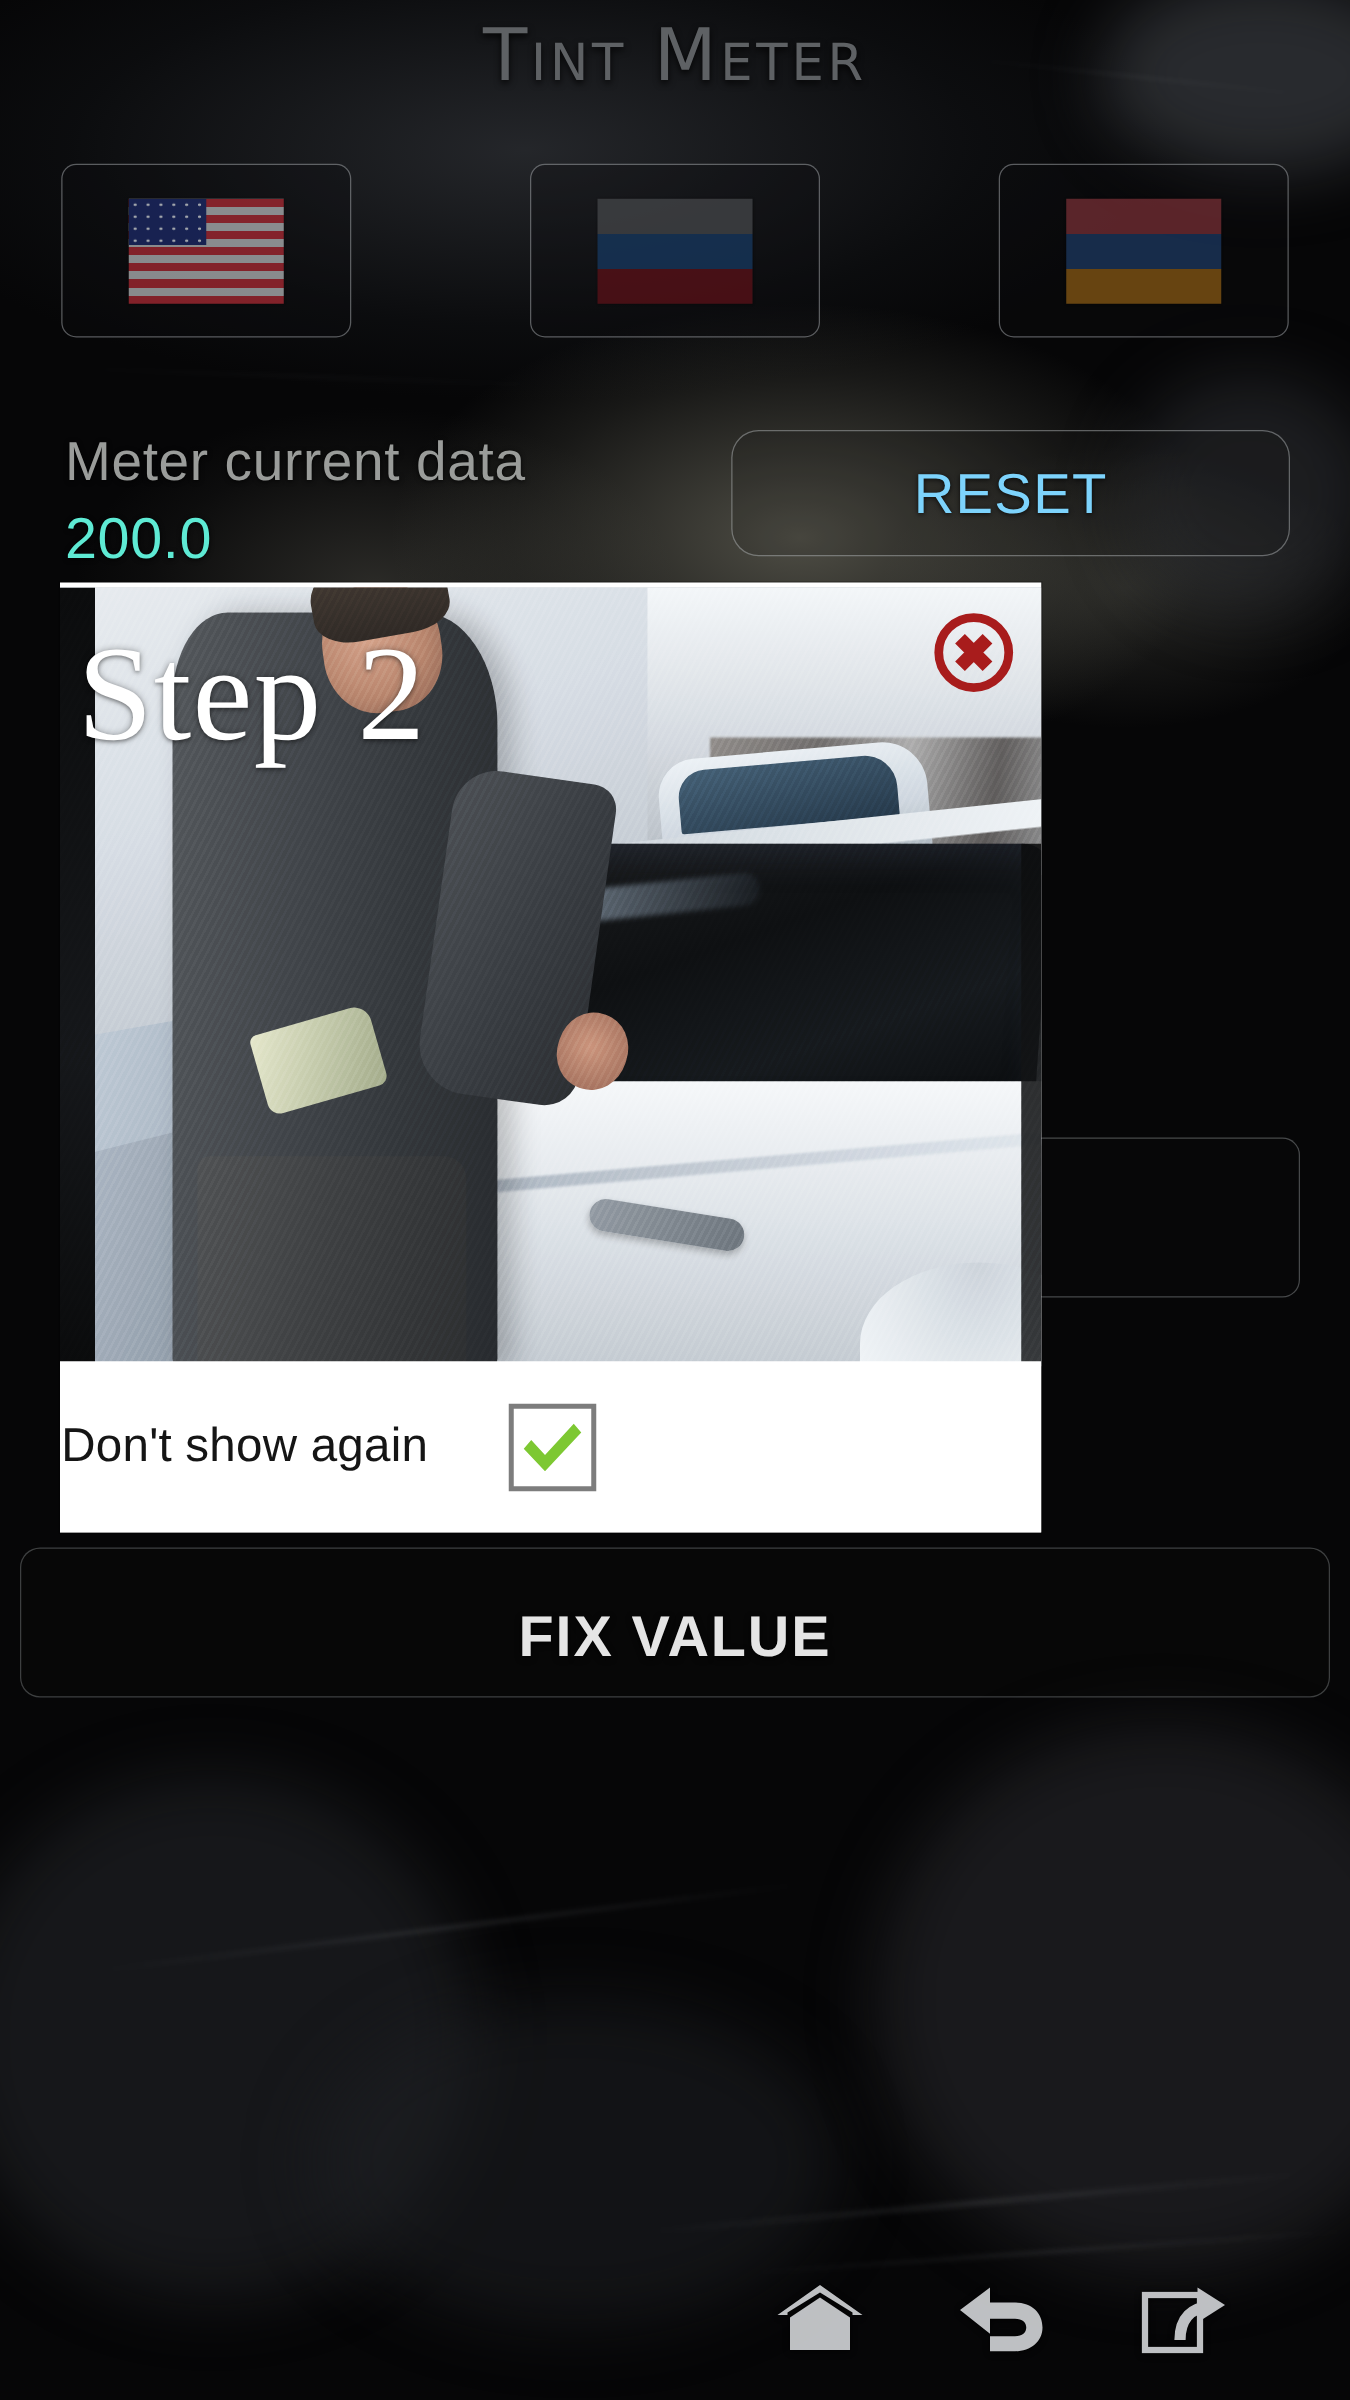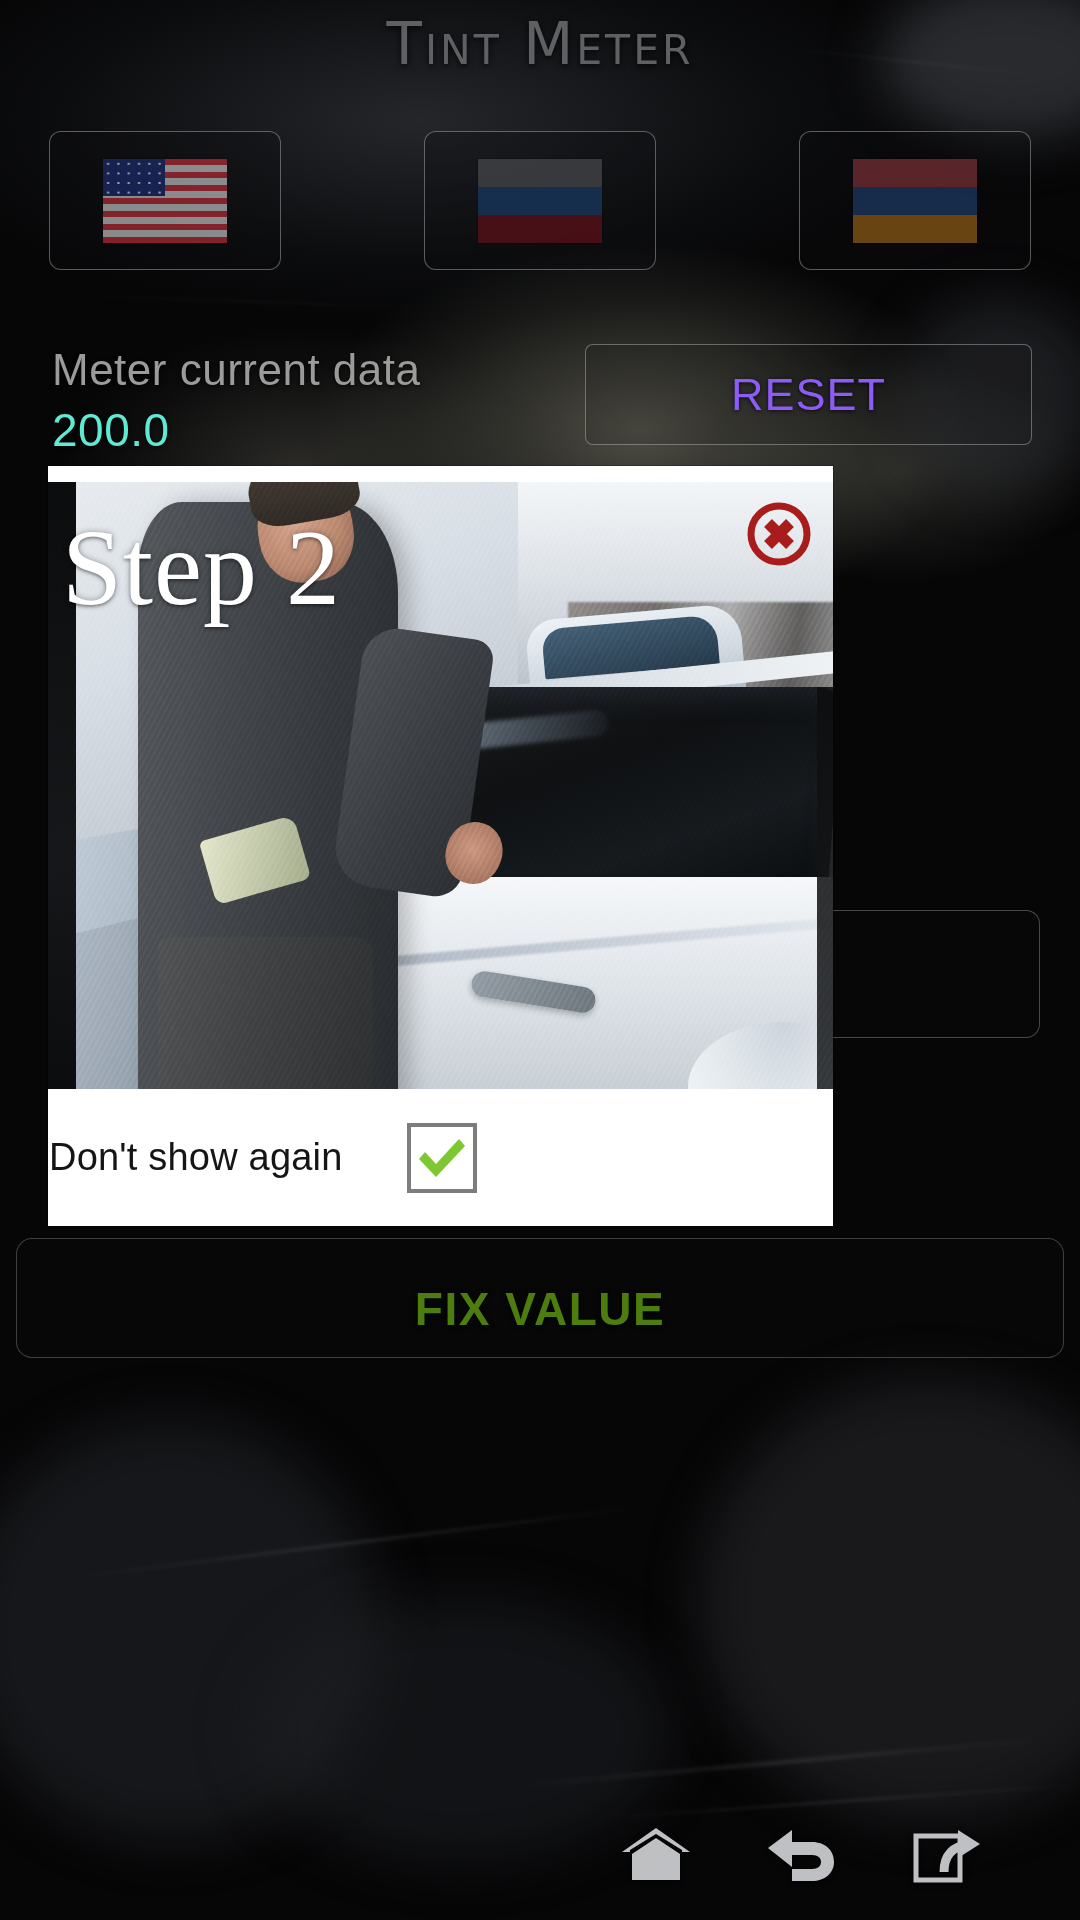--- a/index.html
+++ b/index.html
@@ -149,23 +149,23 @@
     letter-spacing: 0.5px;
     text-shadow: 0 1px 4px rgba(0,0,0,0.8);
   }
   .reset-btn {
     position: absolute;
     left: 585px;
     top: 344px;
     width: 447px;
     height: 101px;
     border: 1px solid rgba(190,195,198,0.45);
-    border-radius: 8px;
+    border-radius: 22px;
     background: rgba(20,21,19,0.14);
-    color: #8b5cf6;
+    color: #7dd3fc;
     font-size: 45px;
     letter-spacing: 1px;
     display: flex;
     align-items: center;
     justify-content: center;
     box-sizing: border-box;
     text-shadow: 0 1px 4px rgba(0,0,0,0.75);
   }
 
   
@@ -192,21 +192,21 @@
     box-sizing: border-box;
   }
 
   
   .fix-value {
     position: absolute;
     left: 0;
     top: 1282px;
     width: 1080px;
     text-align: center;
-    color: #4d7c0f;
+    color: #e5e5e5;
     font-size: 46px;
     font-weight: bold;
     letter-spacing: 1.5px;
     text-shadow: 0 1px 5px rgba(0,0,0,0.8);
   }
 
   
   .navbar {
     position: absolute;
     left: 0;
@@ -237,21 +237,21 @@
     top: 466px;
     width: 785px;
     height: 760px;
     background: #fff;
     overflow: hidden;
     box-shadow: 0 0 0 1px rgba(0,0,0,0.25);
   }
   .dialog-image {
     position: absolute;
     left: 0;
-    top: 16px;
+    top: 4px;
     width: 785px;
     height: 623px;
     overflow: hidden;
     background: #c9cfd6;
   }
   
   .art {
     position: absolute;
     inset: 0;
     background:

